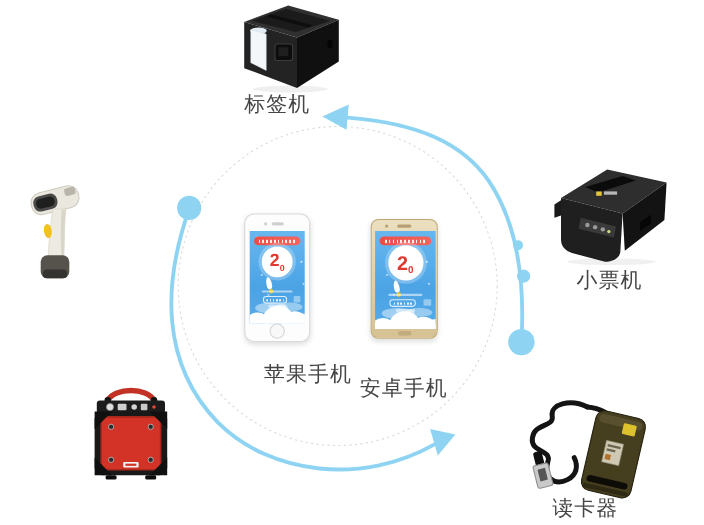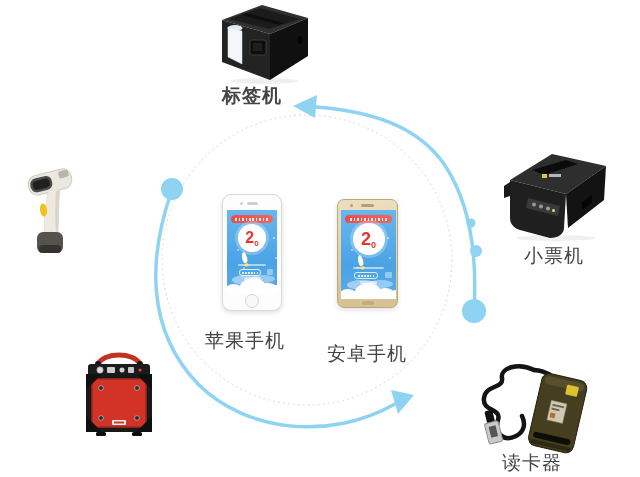--- a/index.html
+++ b/index.html
@@ -78,21 +78,21 @@
     <polygon points="48,6 88,17 57,27 17,17" fill="#1b1b1b"></polygon>
     <polygon points="34,11 72,21 68,23 30,13" fill="#0e0e0e"></polygon>
     <polygon points="10,18 58,32 58,78 10,60" fill="#232323"></polygon>
     <polygon points="58,32 96,16 96,54 58,78" fill="#101010"></polygon>
     <ellipse cx="23" cy="26" rx="7.5" ry="3" fill="#e2ecf2"></ellipse>
     <polygon points="16,25 30,29 30,62 16,55" fill="#f3f7f9" stroke="#d4e2ea" stroke-width="0.5"></polygon>
     <rect x="38" y="38" width="16" height="15" rx="2" fill="#0d0d0d" stroke="#3c3c3c" stroke-width="1"></rect>
     <rect x="41" y="41" width="9" height="8" fill="#1f1f1f"></rect>
     <ellipse cx="88" cy="38" rx="2.5" ry="4" fill="#050505"></ellipse>
   </svg>
-  <div class="dev-label" style="left:197px;top:86px;width:110px;font-weight:bold;">标签机</div>
+  <div class="dev-label" style="left:197px;top:86px;width:110px;">标签机</div>
 
   <svg class="abs" style="left:22px;top:160px;" width="60" height="100" viewBox="0 0 60 100">
     <g transform="rotate(-14 28 22)">
       <rect x="6" y="12" width="44" height="20" rx="9" fill="#eae7df" stroke="#cfcbc0" stroke-width="1"></rect>
       <rect x="38" y="14" width="10" height="7" rx="2" fill="#b9b5aa"></rect>
       <rect x="8" y="15" width="22" height="14" rx="6" fill="#4a4a48"></rect>
       <rect x="10.5" y="17.5" width="17" height="9" rx="4" fill="#1f1f1f"></rect>
     </g>
     <path d="M26,30 C24,44 22,60 22,73 L36,74 C37,58 36,44 38,30 Z" fill="#edeae1" stroke="#d4d0c5" stroke-width="0.5"></path>
     <path d="M34,31 C33,46 33,60 34,72 L36,73 C37,58 36,44 38,31 Z" fill="#d9d5c9"></path>
@@ -193,21 +193,21 @@
           <div class="far2"></div>
         <div class="c c1"></div>
           <div class="c c2"></div>
           <div class="c c3"></div>
           <div class="c c4"></div>
         <div class="base"></div>
       </div>
     </div>
     <div class="home"></div>
   </div>
-  <div class="dev-label" style="left:170px;top:331px;width:150px;">苹果手机</div>
+  <div class="dev-label" style="left:170px;top:331px;width:150px;text-align:right;">苹果手机</div>
 
   <div class="phone android">
     <div class="cam"></div>
     <div class="speaker"></div>
     <div class="screen app-screen">
       <div class="snow"></div>
       <div class="banner">
           <div class="marks"></div>
         </div>
       <div class="ver-circle">

